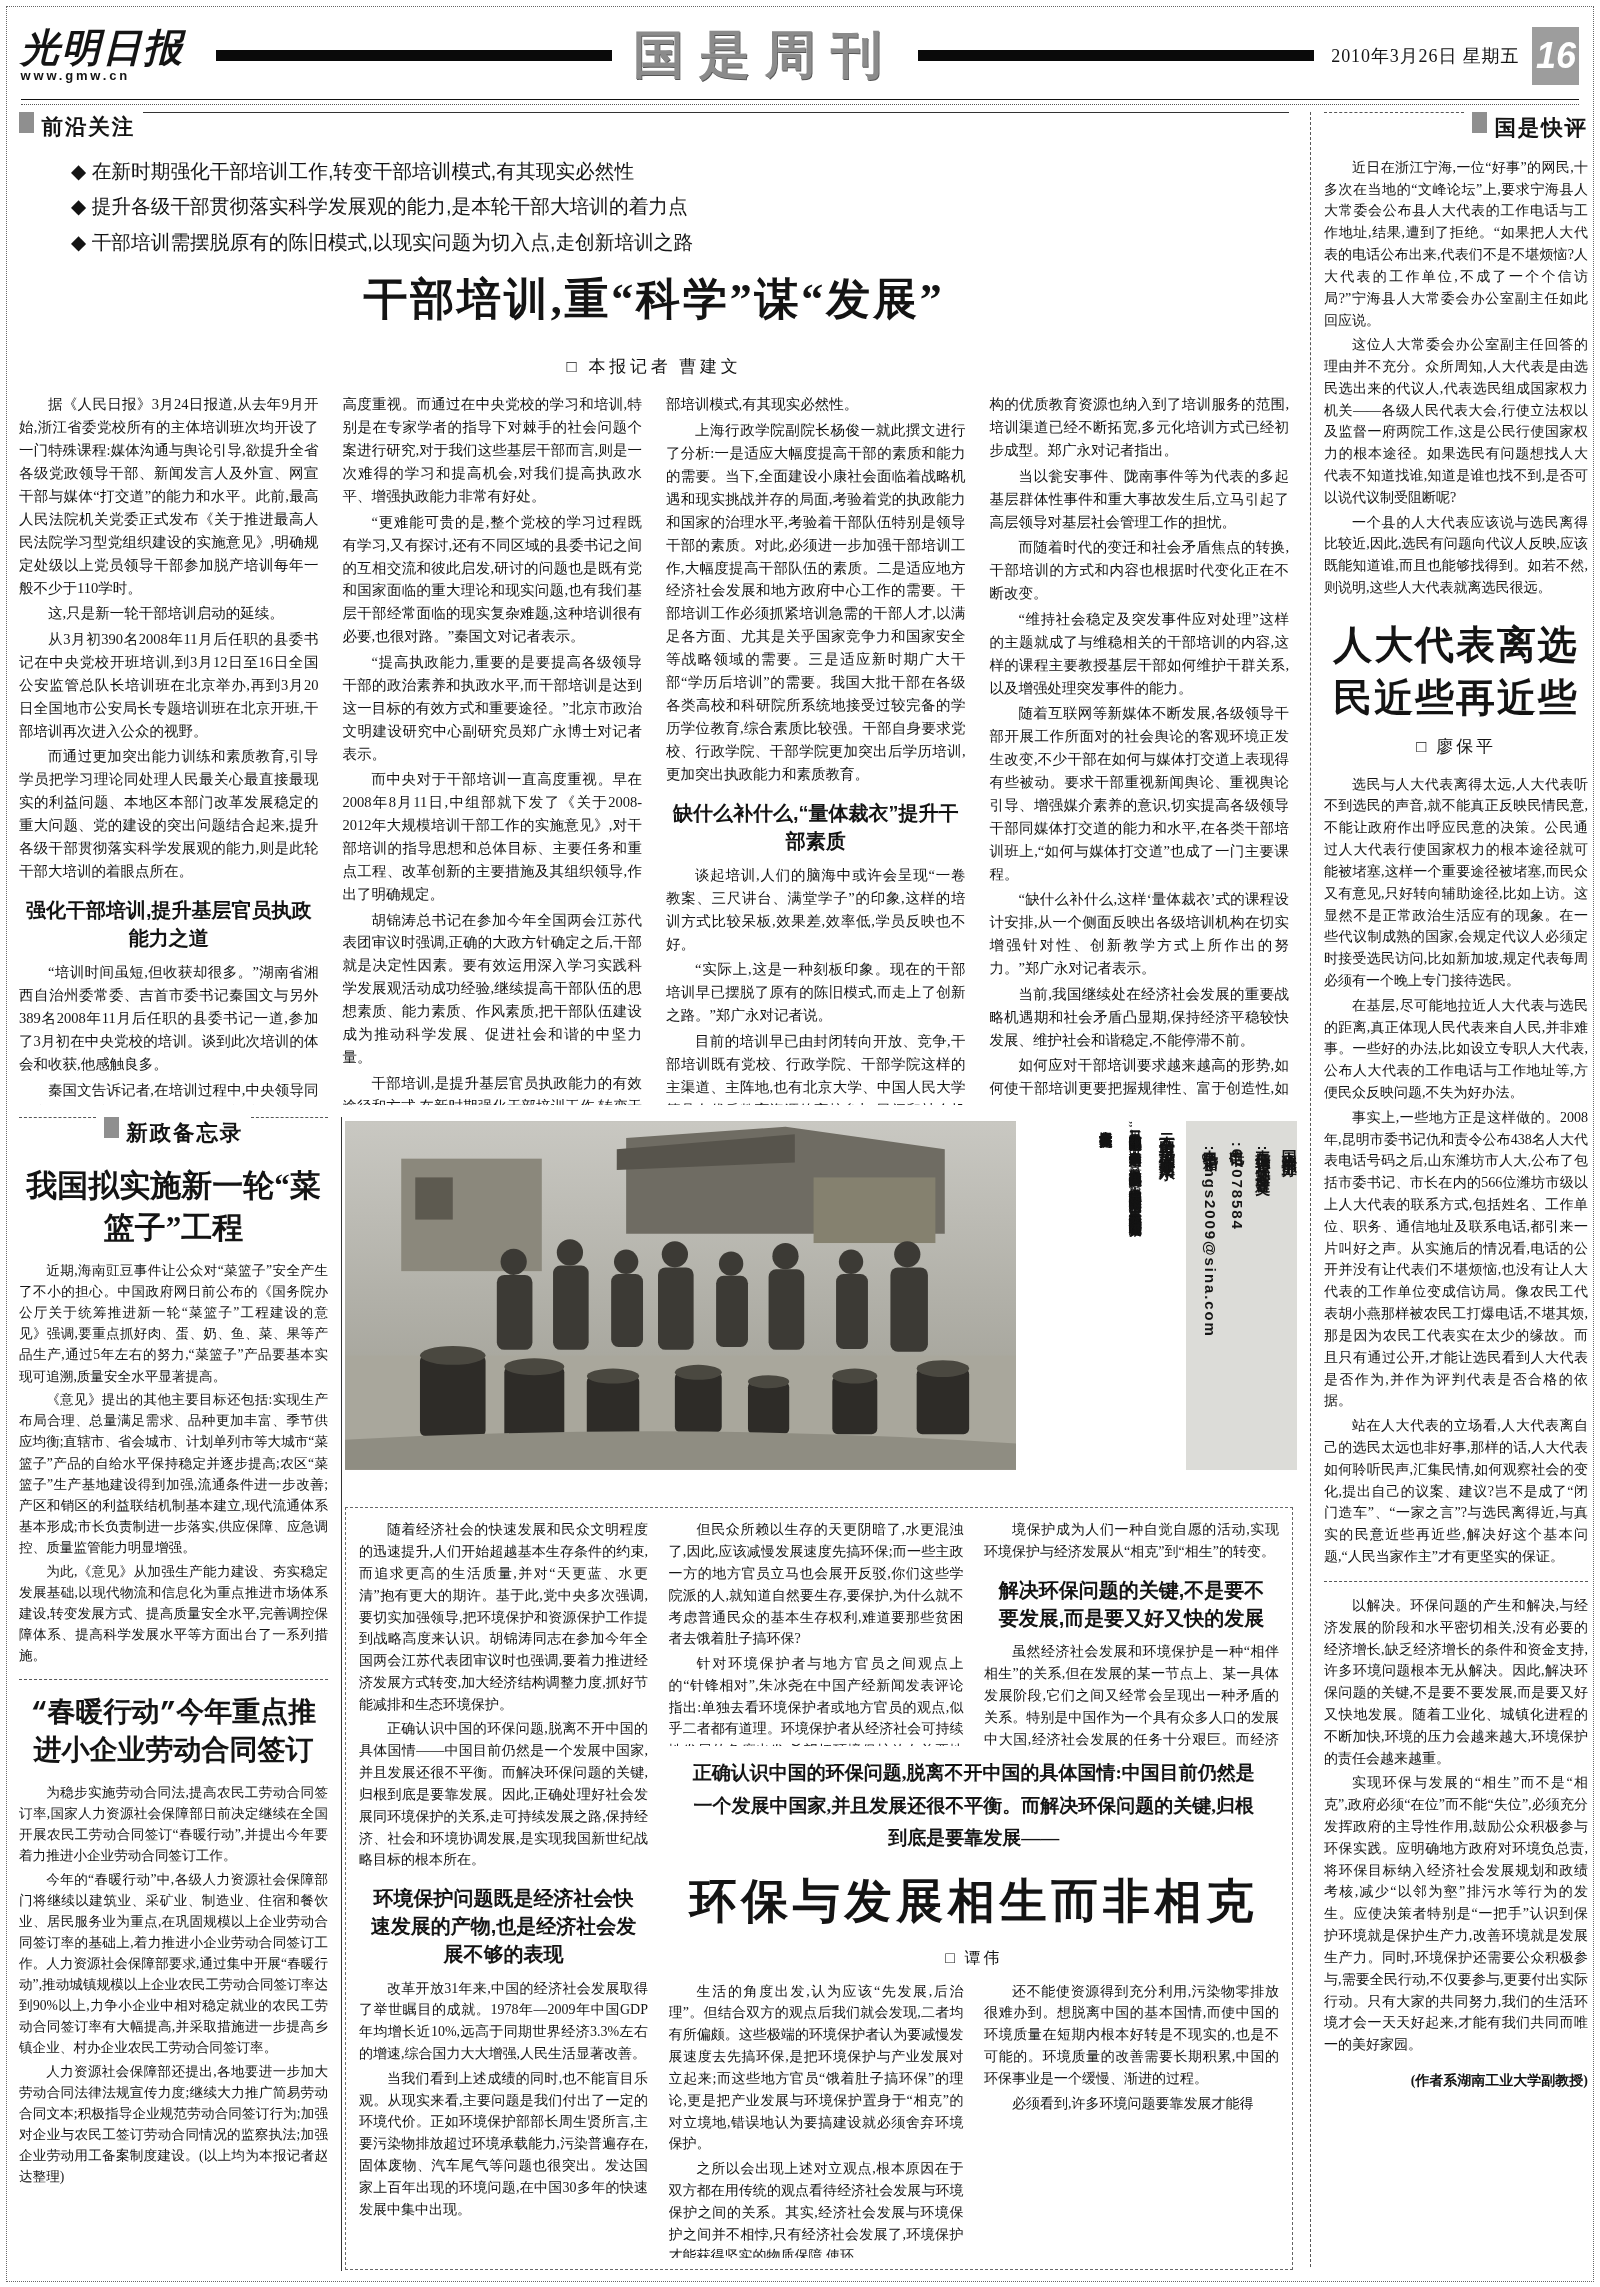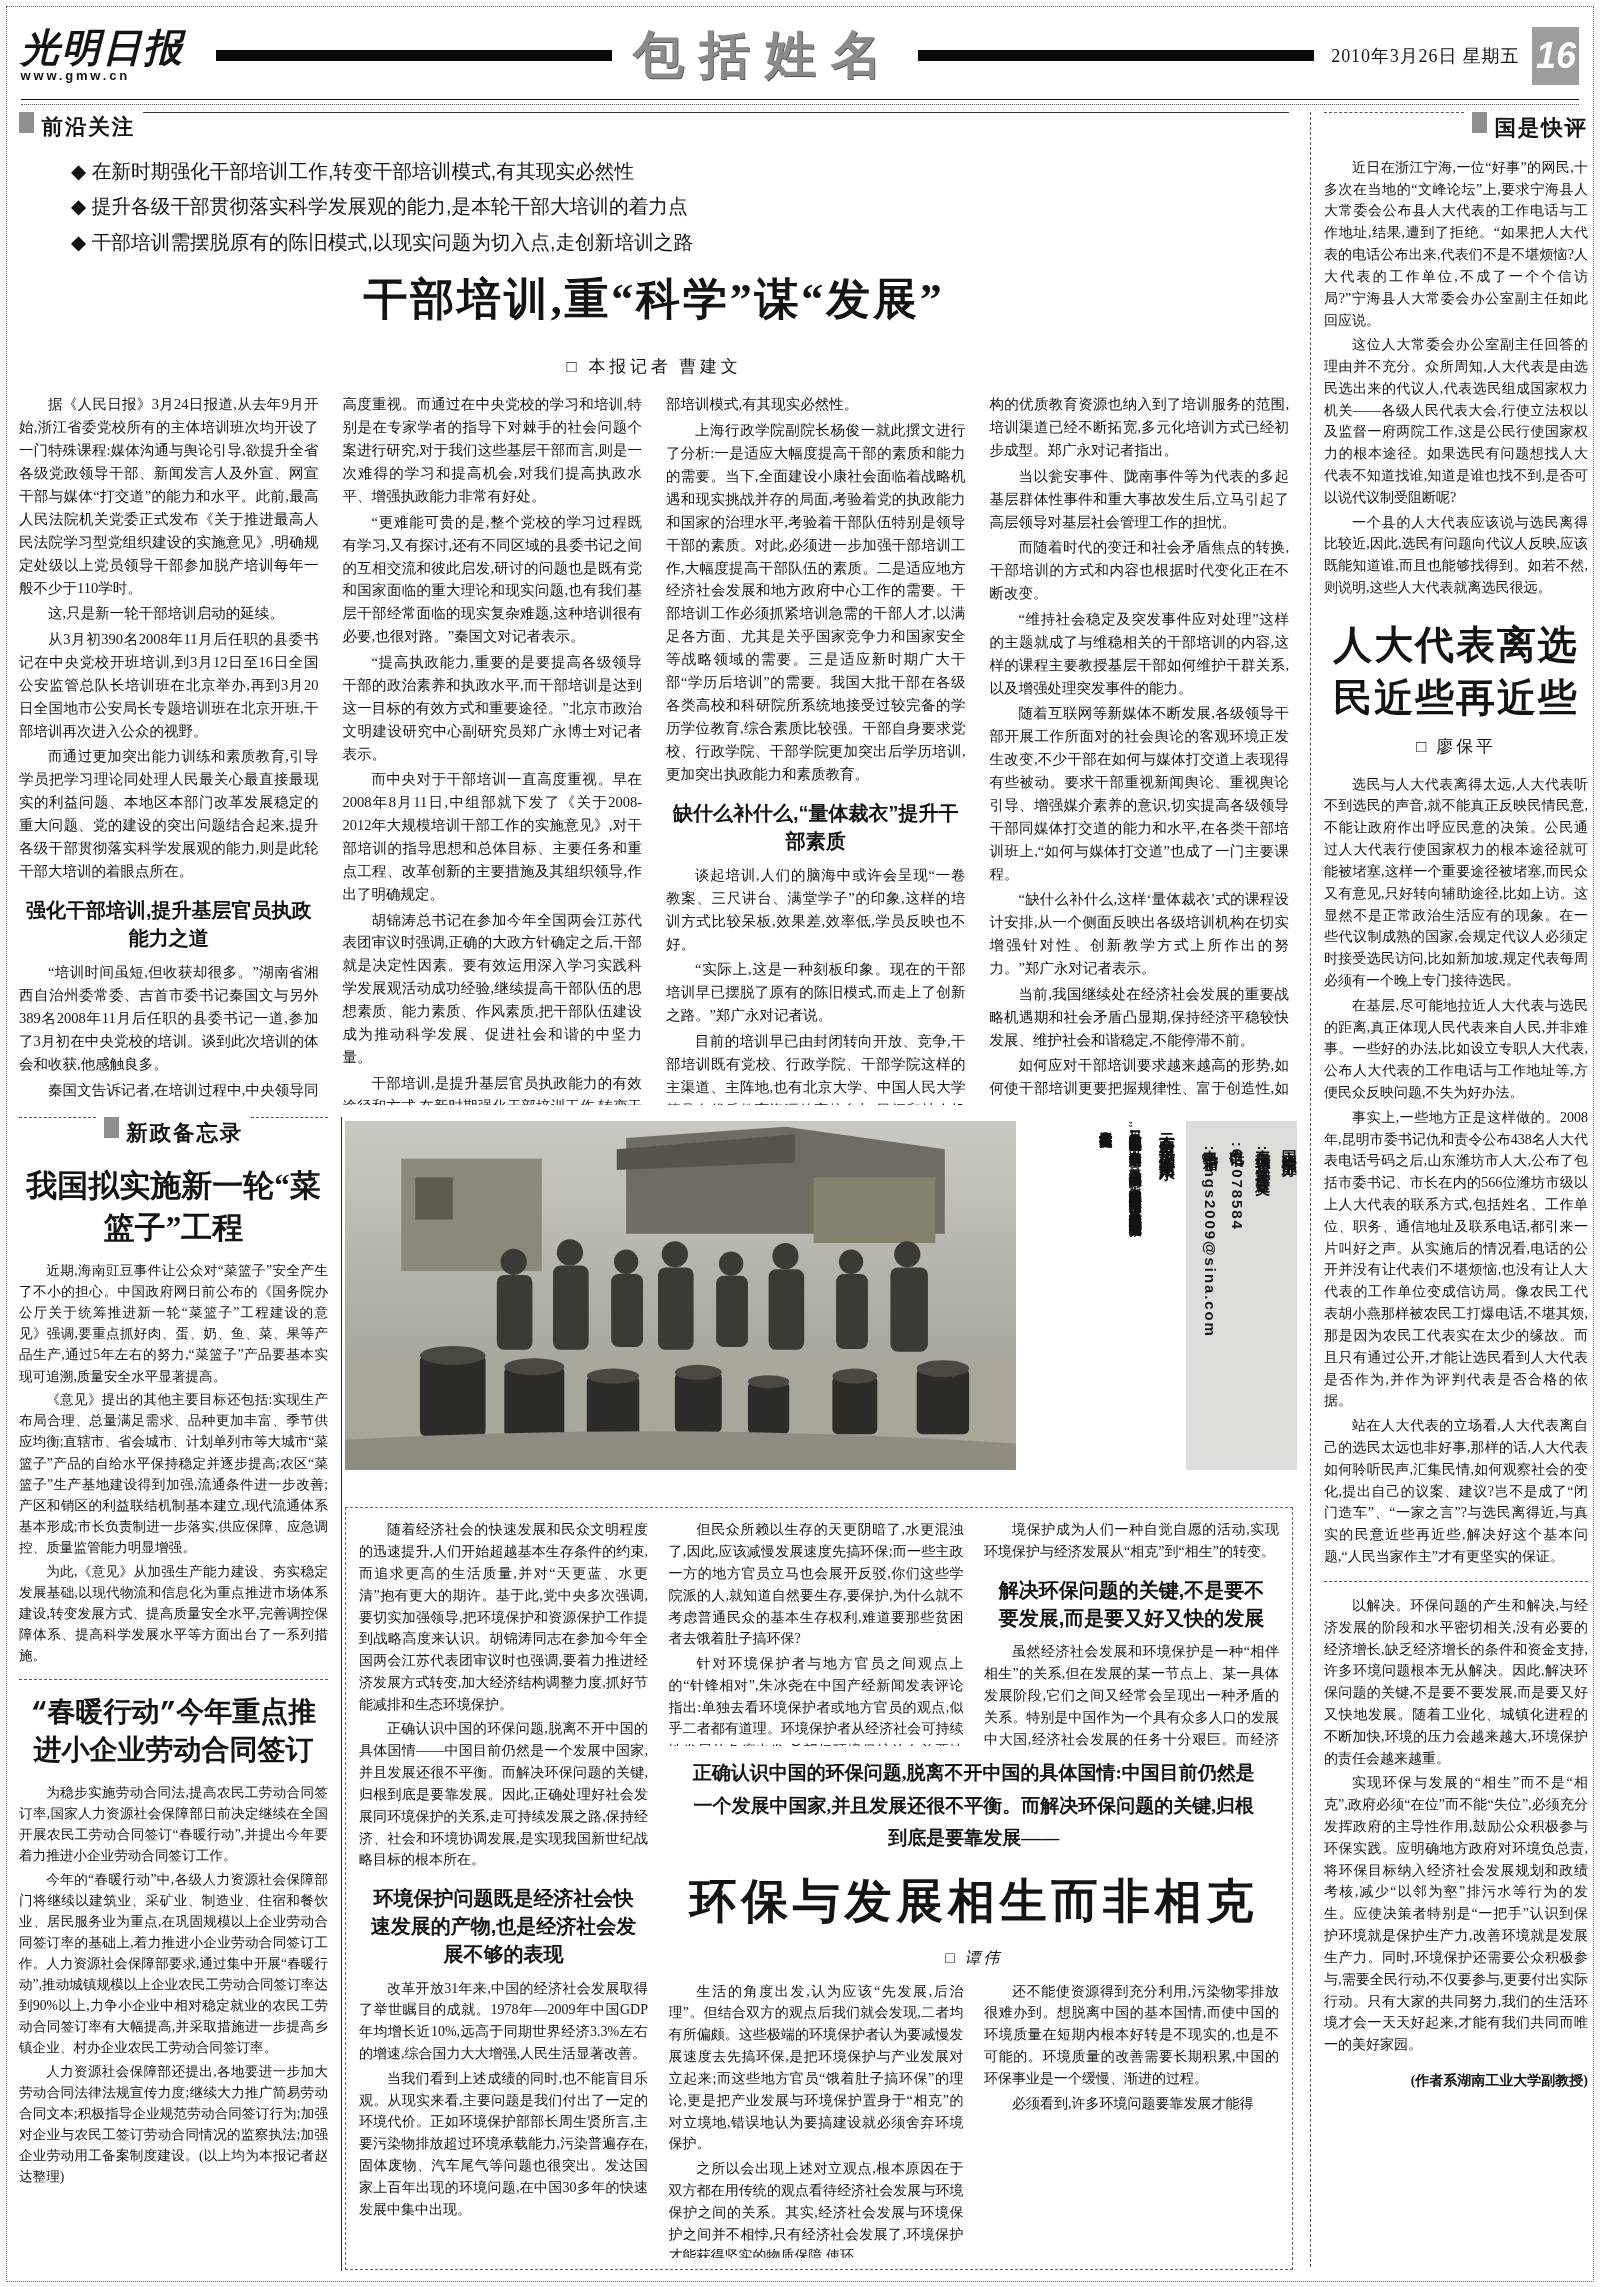--- a/index.html
+++ b/index.html
@@ -80,36 +80,36 @@
                box-sizing:border-box;padding:11.2px 13px;display:flex;gap:20.6px;overflow:hidden;
                font-size:14px;line-height:1.56;}
   .env-colA{width:289px;flex:none;overflow:hidden;}
   .env-right{flex:1;display:flex;flex-direction:column;overflow:hidden;}
   .env-top,.env-bottom{display:flex;gap:20.6px;overflow:hidden;}
   .env-top{height:227px;}
   .env-bottom{flex:1;}
   .env-top>div,.env-bottom>div{flex:1;overflow:hidden;}
   .env-intro{font-weight:bold;font-size:19px;line-height:1.7;text-align:center;margin:11.2px 24px 3.7px;}
   .env-headline{font-size:47px;font-weight:bold;text-align:center;letter-spacing:4.7px;margin:7.5px 0 0;}
-  .env-byline{text-align:center;font-size:16px;letter-spacing:2.8px;margin:7.5px 0 9.4px;font-style:italic;}
+  .env-byline{text-align:center;font-size:16px;letter-spacing:2.8px;margin:7.5px 0 9.4px;}
 </style>
 </head>
 <body>
 
 <div class="page">
   <div class="page-frame"></div>
 
   <div class="masthead">
     <div class="logo-block">
       <div class="logo">光明日报</div>
       <div class="website">www.gmw.cn</div>
     </div>
     <div class="mast-center">
       <div class="mast-bar"></div>
-      <div class="weekly-title">包括姓名</div>
+      <div class="weekly-title">国是周刊</div>
       <div class="mast-bar"></div>
     </div>
     <div class="mast-right">
       <div class="mast-date">2010年3月26日 星期五</div>
       <div class="page-num">16</div>
     </div>
   </div>
   <div class="mast-rule"></div>
   <div class="mast-rule-dot"></div>
 

